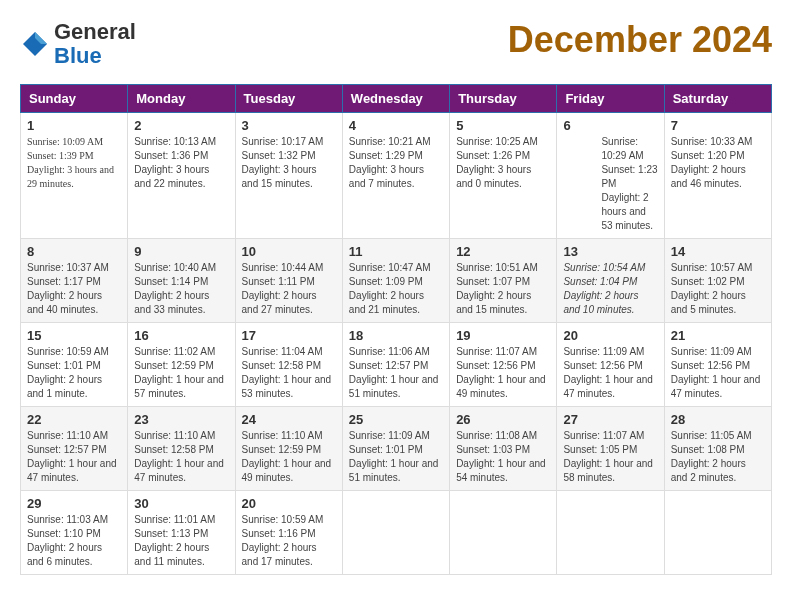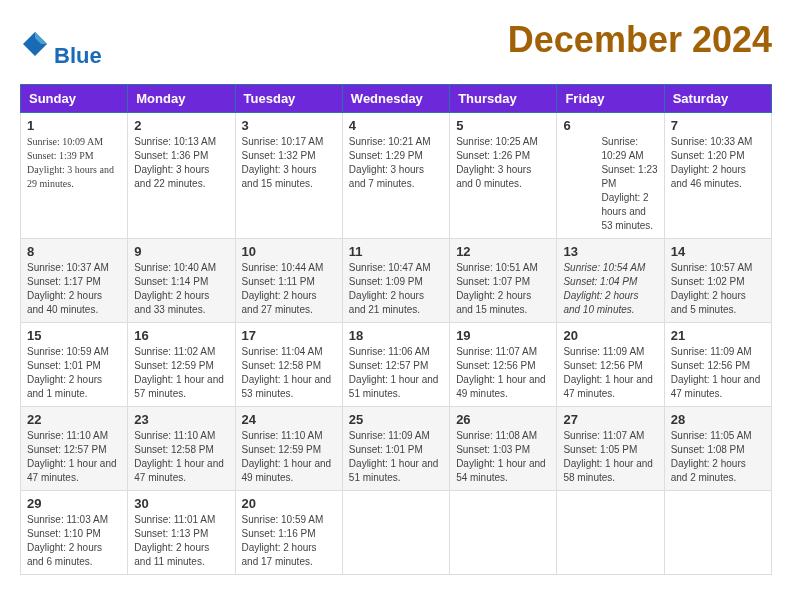--- a/index.html
+++ b/index.html
@@ -44,21 +44,21 @@
     .subtitle {
       font-size: 15px;
       color: #555;
     }
     .calendar {
       width: 100%;
       border-collapse: collapse;
       font-size: 11px;
     }
     .calendar th {
-      background-color: #6d28d9;
+      background-color: #701a75;
       color: #fff;
       text-align: left;
       padding: 6px 8px;
       font-size: 13px;
       font-weight: bold;
       border: 1px solid #2c6fad;
     }
     .calendar td {
       vertical-align: top;
       padding: 5px 6px;
@@ -90,21 +90,21 @@
 <body>
 
 <div class="header-area">
   <div class="logo">
     <svg class="logo-icon" viewBox="0 0 40 40">
       <polygon points="20,4 36,20 20,36 4,20" fill="#1a6bb5"></polygon>
       <polygon points="20,4 36,20 28,20 20,12" fill="#4a9fd4"></polygon>
     </svg>
     <div>
       <div class="logo-text">
-        <br>
+        <span class="logo-general">General</span><br>
         <span class="logo-blue">Blue</span>
       </div>
     </div>
   </div>
   <div class="title-area">
     <div class="month-title">December 2024</div>
   </div>
 </div>
 
 <table class="calendar">

